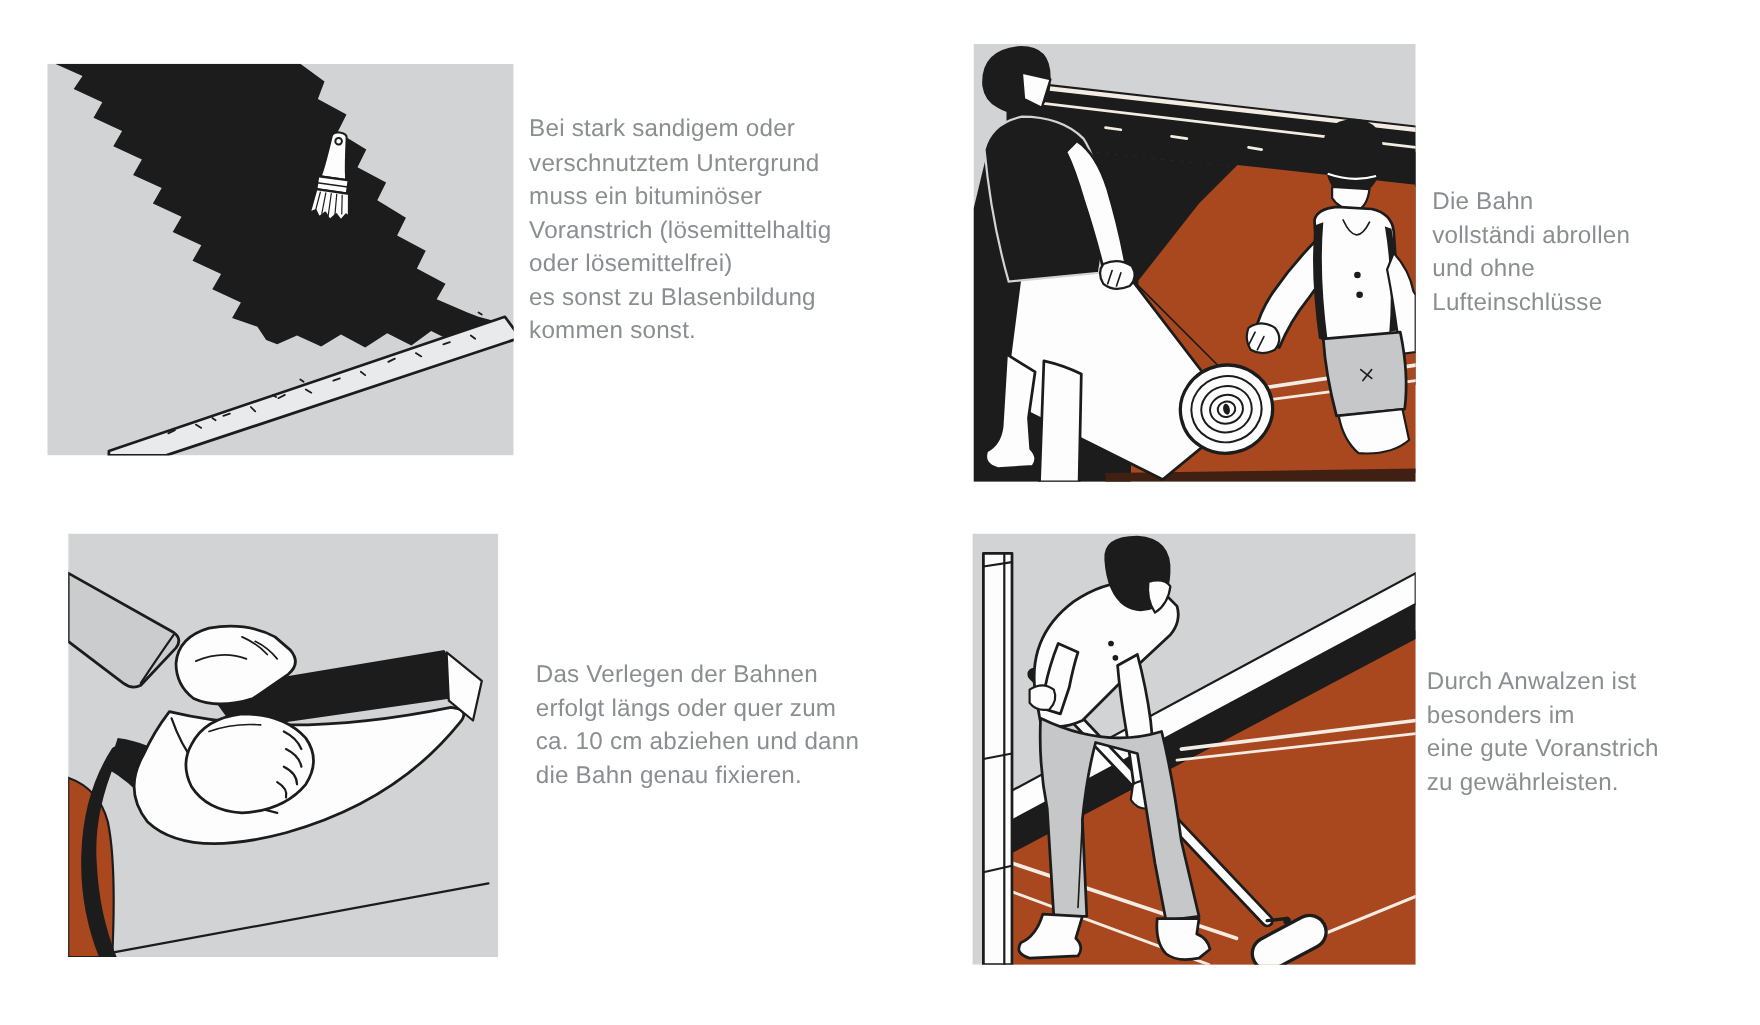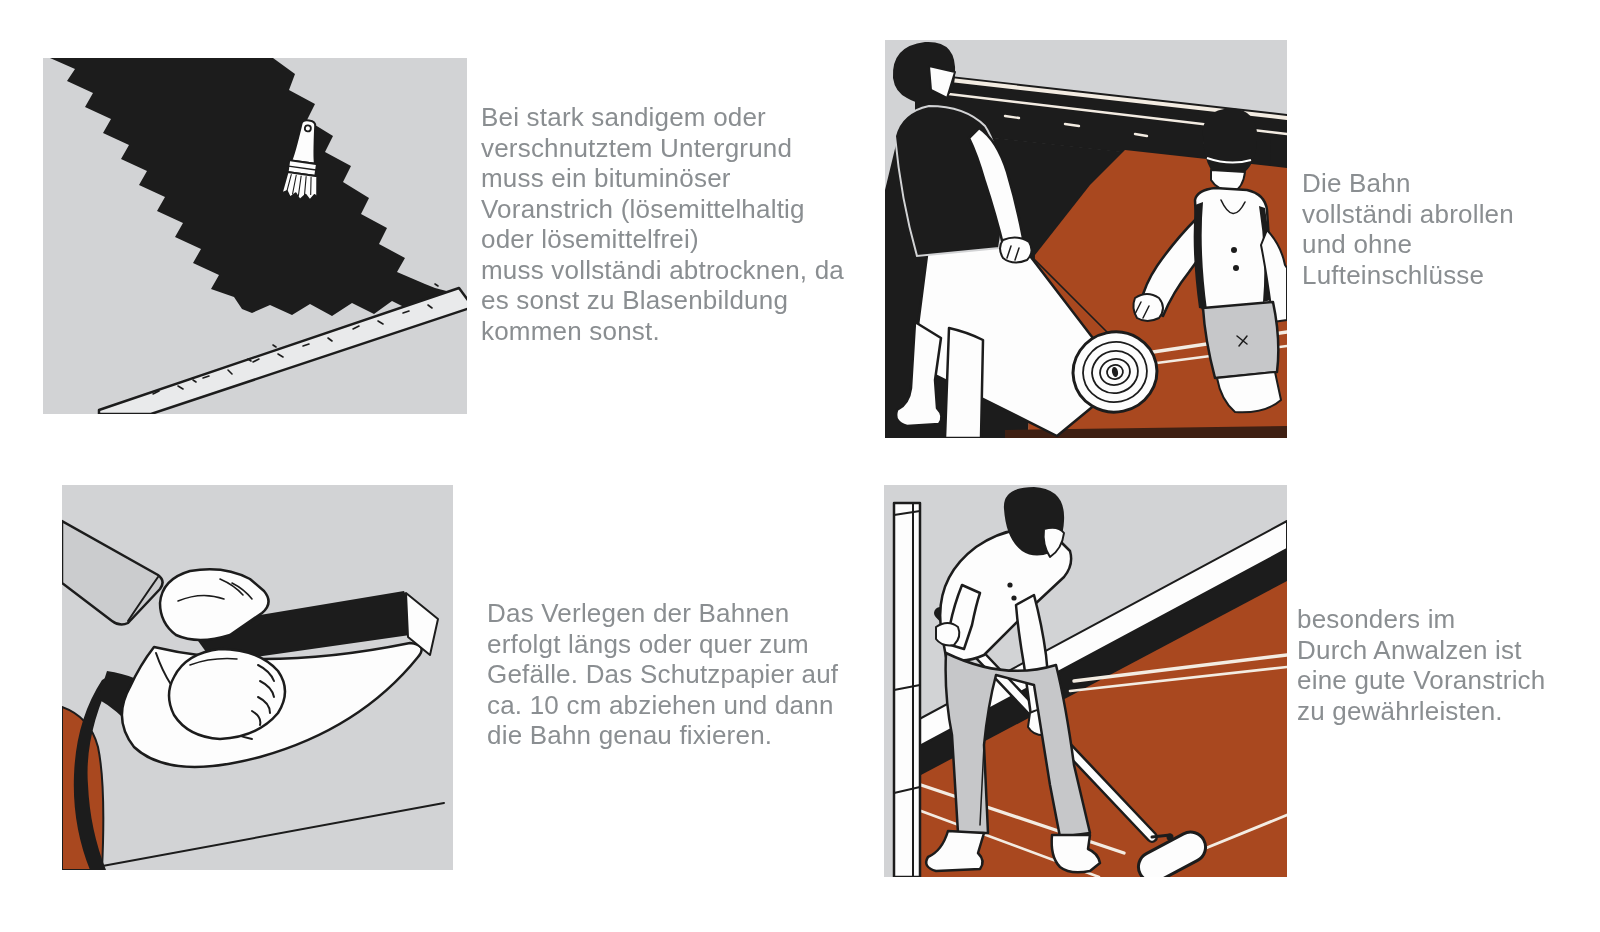--- a/index.html
+++ b/index.html
@@ -6,21 +6,21 @@
   body{
     width:1600px;height:932px;position:relative;overflow:hidden;
     background:#ffffff;
     font-family:"Liberation Sans", sans-serif;
   }
   .panel{position:absolute;margin:0;padding:0;}
   .panel svg{display:block;}
   .caption{
     position:absolute;
     color:var(--caption-gray,#8a8e91);
-    font-size:26px;line-height:30.5px;
+    font-size:22px;line-height:30.5px;
     letter-spacing:0.2px;
   }
   .caption span{display:block;white-space:nowrap;}
 
   
   .bgf{fill:var(--illustration-bg,#d2d3d5);}
   .ink{fill:var(--ink,#1c1c1c);}
   .red{fill:var(--membrane-red,#a9481f);}
   .wht{fill:#fdfdfd;}
   .gry{fill:var(--pants-gray,#c6c7c9);}
@@ -79,21 +79,20 @@
     </g>
   </svg>
 </figure>
 
 <div class="caption" style="left:481px;top:102px">
   <span>Bei stark sandigem oder</span>
   <span>verschnutztem Untergrund</span>
   <span>muss ein bituminöser</span>
   <span>Voranstrich (lösemittelhaltig</span>
   <span>oder lösemittelfrei)</span>
-  <span>muss vollständi abtrocknen, da</span>
   <span>es sonst zu Blasenbildung</span>
   <span>kommen sonst.</span>
 </div>
 
 <figure class="panel" style="left:885px;top:40px;width:402px;height:398px">
   <svg width="402" height="398" viewBox="0 0 402 398">
     <rect class="bgf" x="0" y="0" width="402" height="398"></rect>
 
     <path class="ink" d="M30,32 L402,74 L402,130 L30,90 Z"></path>
     <path class="wln" stroke-width="4" d="M30,36 L402,78"></path>
@@ -193,21 +192,20 @@
       <path d="M196,212 Q208,218 208,228"></path>
         <path d="M190,226 Q200,232 198,240"></path>
       <path d="M128,180 Q150,172 175,174" stroke-width="1.5"></path>
     </g>
   </svg>
 </figure>
 
 <div class="caption" style="left:487px;top:598px">
   <span>Das Verlegen der Bahnen</span>
   <span>erfolgt längs oder quer zum</span>
-  <span>Gefälle. Das Schutzpapier auf</span>
   <span>ca. 10 cm abziehen und dann</span>
   <span>die Bahn genau fixieren.</span>
 </div>
 
 <figure class="panel" style="left:884px;top:485px;width:403px;height:392px">
   <svg width="403" height="392" viewBox="0 0 403 392">
     <rect class="bgf" x="0" y="0" width="403" height="392"></rect>
 
     <path class="red" d="M37,282 L200,196 L403,88 L403,392 L37,392 Z"></path>
     <path class="ink" d="M30,262 L403,62 L403,96 L37,290 Z"></path>
@@ -245,17 +243,17 @@
       <path class="wht o" d="M64,346 Q58,366 44,372 Q38,382 52,386 L96,384 Q102,376 94,368 L100,348 Z"></path>
       <path class="wht o" d="M168,350 Q166,372 176,382 Q186,390 206,386 L216,378 Q214,368 204,364 L206,350 Z"></path>
       <path class="ln" stroke-width="3" d="M268,352 L286,350"></path>
       <rect class="wht" x="252" y="357" width="72" height="30" rx="15" transform="rotate(-28 288 372)" stroke="#1c1c1c" stroke-width="3"></rect>
       <circle class="ink" cx="286" cy="352" r="3.5"></circle>
     </g>
   </svg>
 </figure>
 
 <div class="caption" style="left:1297px;top:604px">
+  <span>Durch Anwalzen ist</span>
   <span>besonders im</span>
-  <span>Durch Anwalzen ist</span>
   <span>eine gute Voranstrich</span>
   <span>zu gewährleisten.</span>
 </div>
 
 </body></html>

